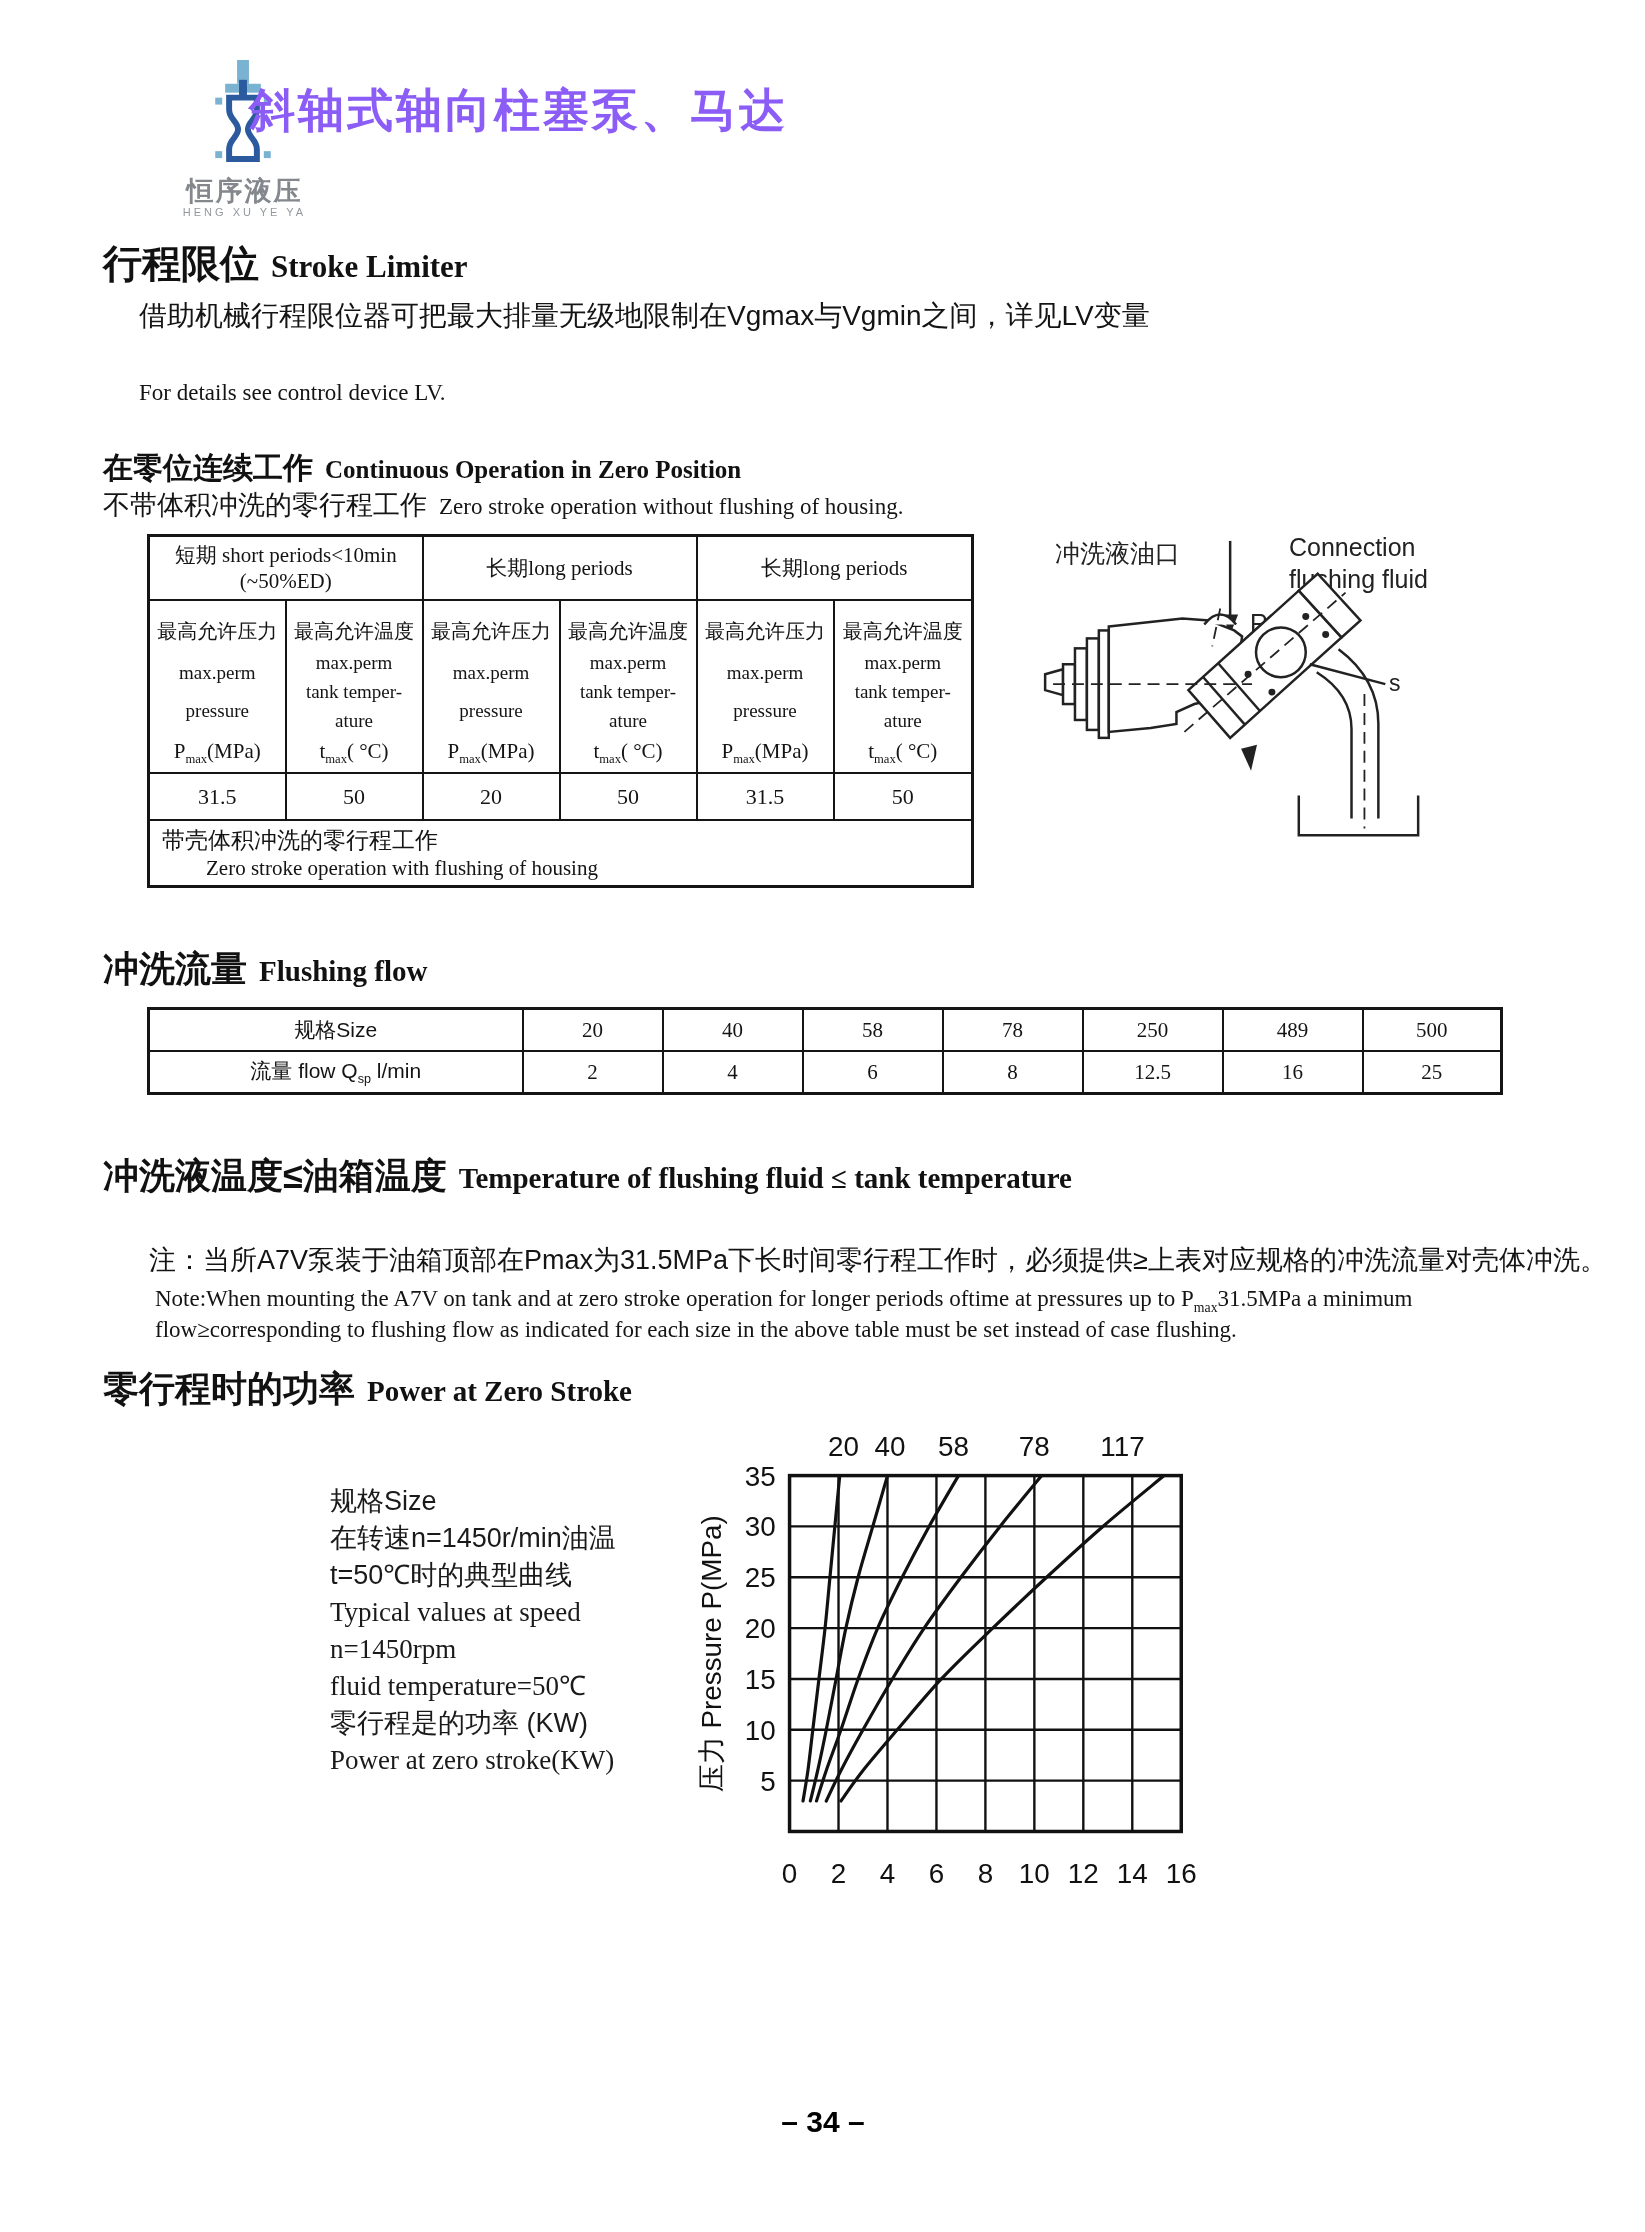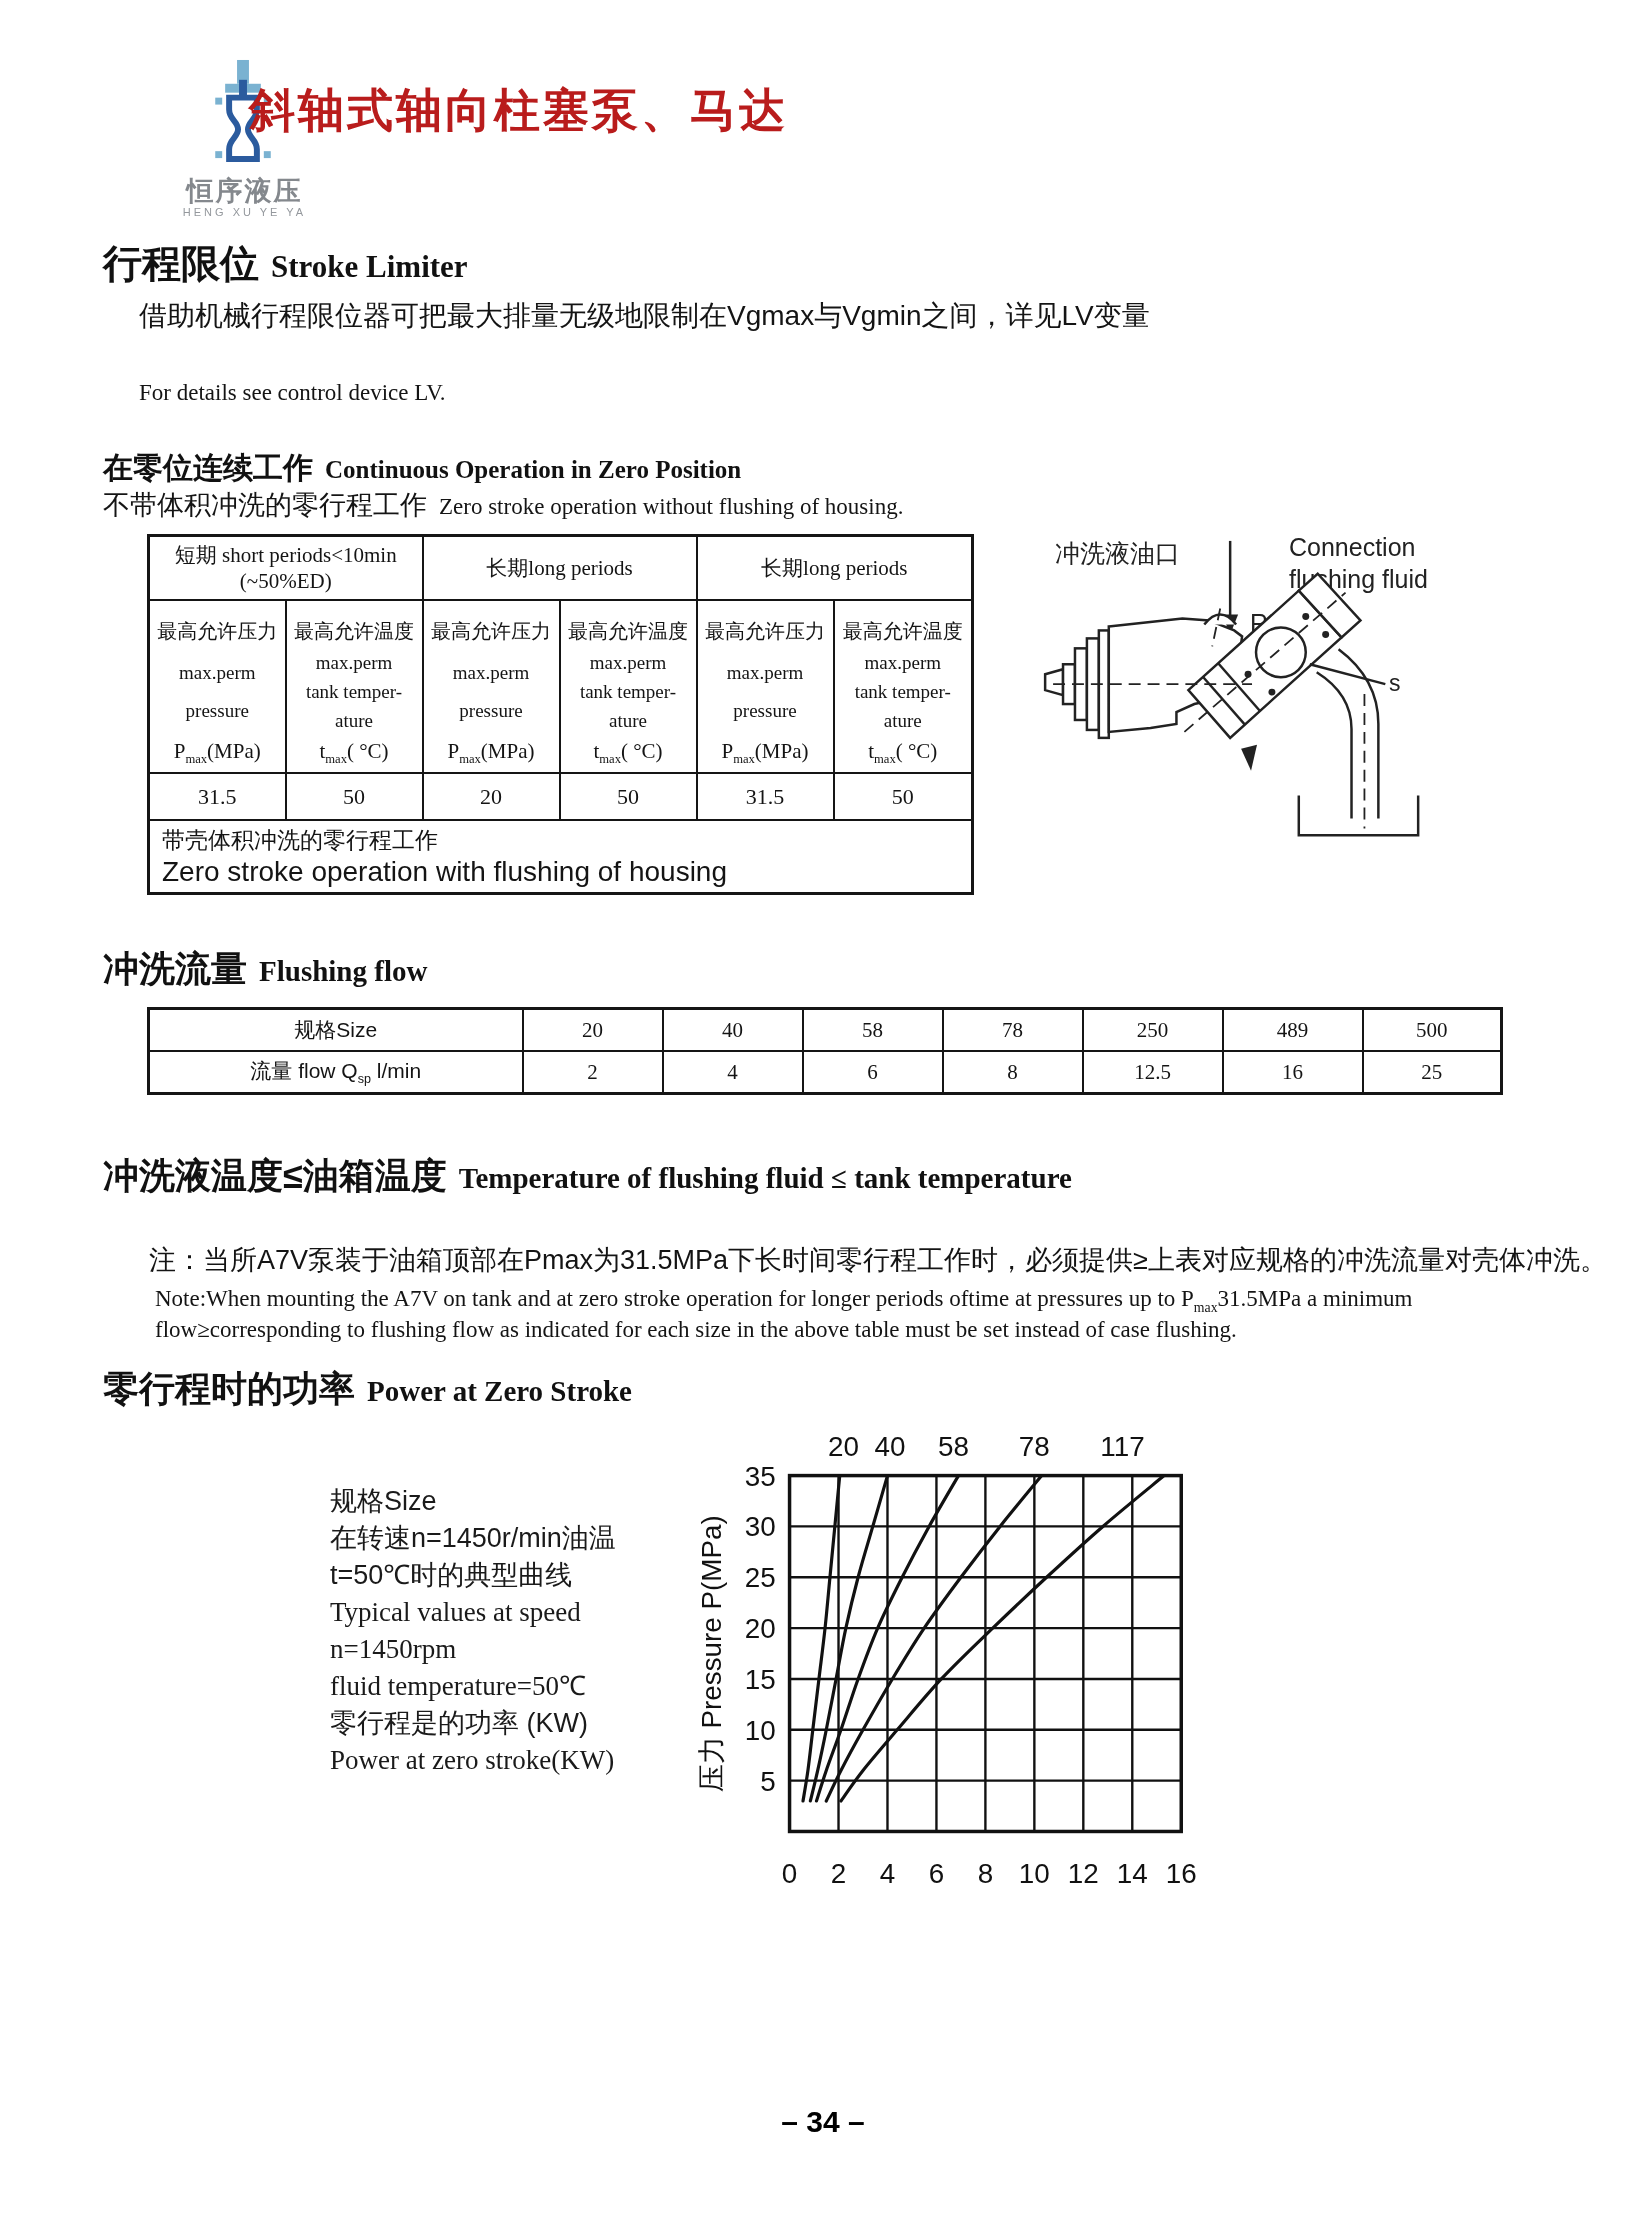--- a/index.html
+++ b/index.html
@@ -10,21 +10,21 @@
   .abs{position:absolute;}
   sub{font-size:60%;}
 
   
   .logo-cn{left:173px;top:173px;width:143px;text-align:center;font-family:"Liberation Sans",sans-serif;
            font-weight:bold;font-size:27px;color:#84888d;letter-spacing:2px;}
   .logo-en{left:173px;top:206px;width:143px;text-align:center;font-family:"Liberation Sans",sans-serif;
            font-size:11px;color:#94989d;letter-spacing:3px;}
 
   .doc-title{left:249px;top:80px;font-family:"Liberation Sans",sans-serif;font-weight:bold;
-             font-size:46px;letter-spacing:3px;color:#b91c1c;}
+             font-size:46px;letter-spacing:3px;color:#8b5cf6;}
 
   
   .sech{position:absolute;white-space:nowrap;color:#111;}
   .sech .cnp{font-family:"Liberation Sans",sans-serif;font-weight:bold;}
   .sech .enp{font-family:"Liberation Serif",serif;font-weight:bold;margin-left:12px;}
   .sz-a .cnp{font-size:39px;} .sz-a .enp{font-size:31px;}
   .sz-b .cnp{font-size:30px;} .sz-b .enp{font-size:25px;}
   .sz-c .cnp{font-size:36px;} .sz-c .enp{font-size:29px;}
 
   .cnbody{font-family:"Liberation Sans",sans-serif;font-size:28px;}
@@ -39,21 +39,21 @@
   .t1 .gh td{height:62px;font-size:21px;font-family:"Liberation Serif",serif;line-height:1.25;}
   .t1 .hd td{height:171px;}
   .cellcol{display:flex;flex-direction:column;justify-content:space-between;height:149px;
            padding:12px 2px 0;box-sizing:content-box;}
   .cellcol .hcn{font-family:"Liberation Sans",sans-serif;font-size:20px;}
   .cellcol .hen{font-family:"Liberation Serif",serif;font-size:19px;}
   .cellcol .unit{font-family:"Liberation Serif",serif;font-size:21px;}
   .t1 .vals td{height:45px;font-size:22px;font-family:"Liberation Serif",serif;margin-left:12px;}
   .t1 .ft td{height:56px;text-align:left;padding:4px 12px;}
   .t1 .ft .fcn{font-family:"Liberation Sans",sans-serif;font-size:23px;}
-  .t1 .ft .fen{font-family:Liberation Sans, sans-serif;font-size:28px;}
+  .t1 .ft .fen{font-family:Liberation Serif, serif;font-size:21px;margin-left:44px;}
 
   
   .t2{position:absolute;left:147px;top:1007px;width:1355px;border-collapse:collapse;
       table-layout:fixed;border:3px solid #151515;}
   .t2 td{border:2px solid #151515;height:38px;text-align:center;vertical-align:middle;
          font-size:21px;font-family:"Liberation Serif",serif;}
   .t2 .lab{font-family:"Liberation Sans",sans-serif;font-size:21px;}
 
   
   .diagram{left:1035px;top:525px;width:448px;height:378px;}

